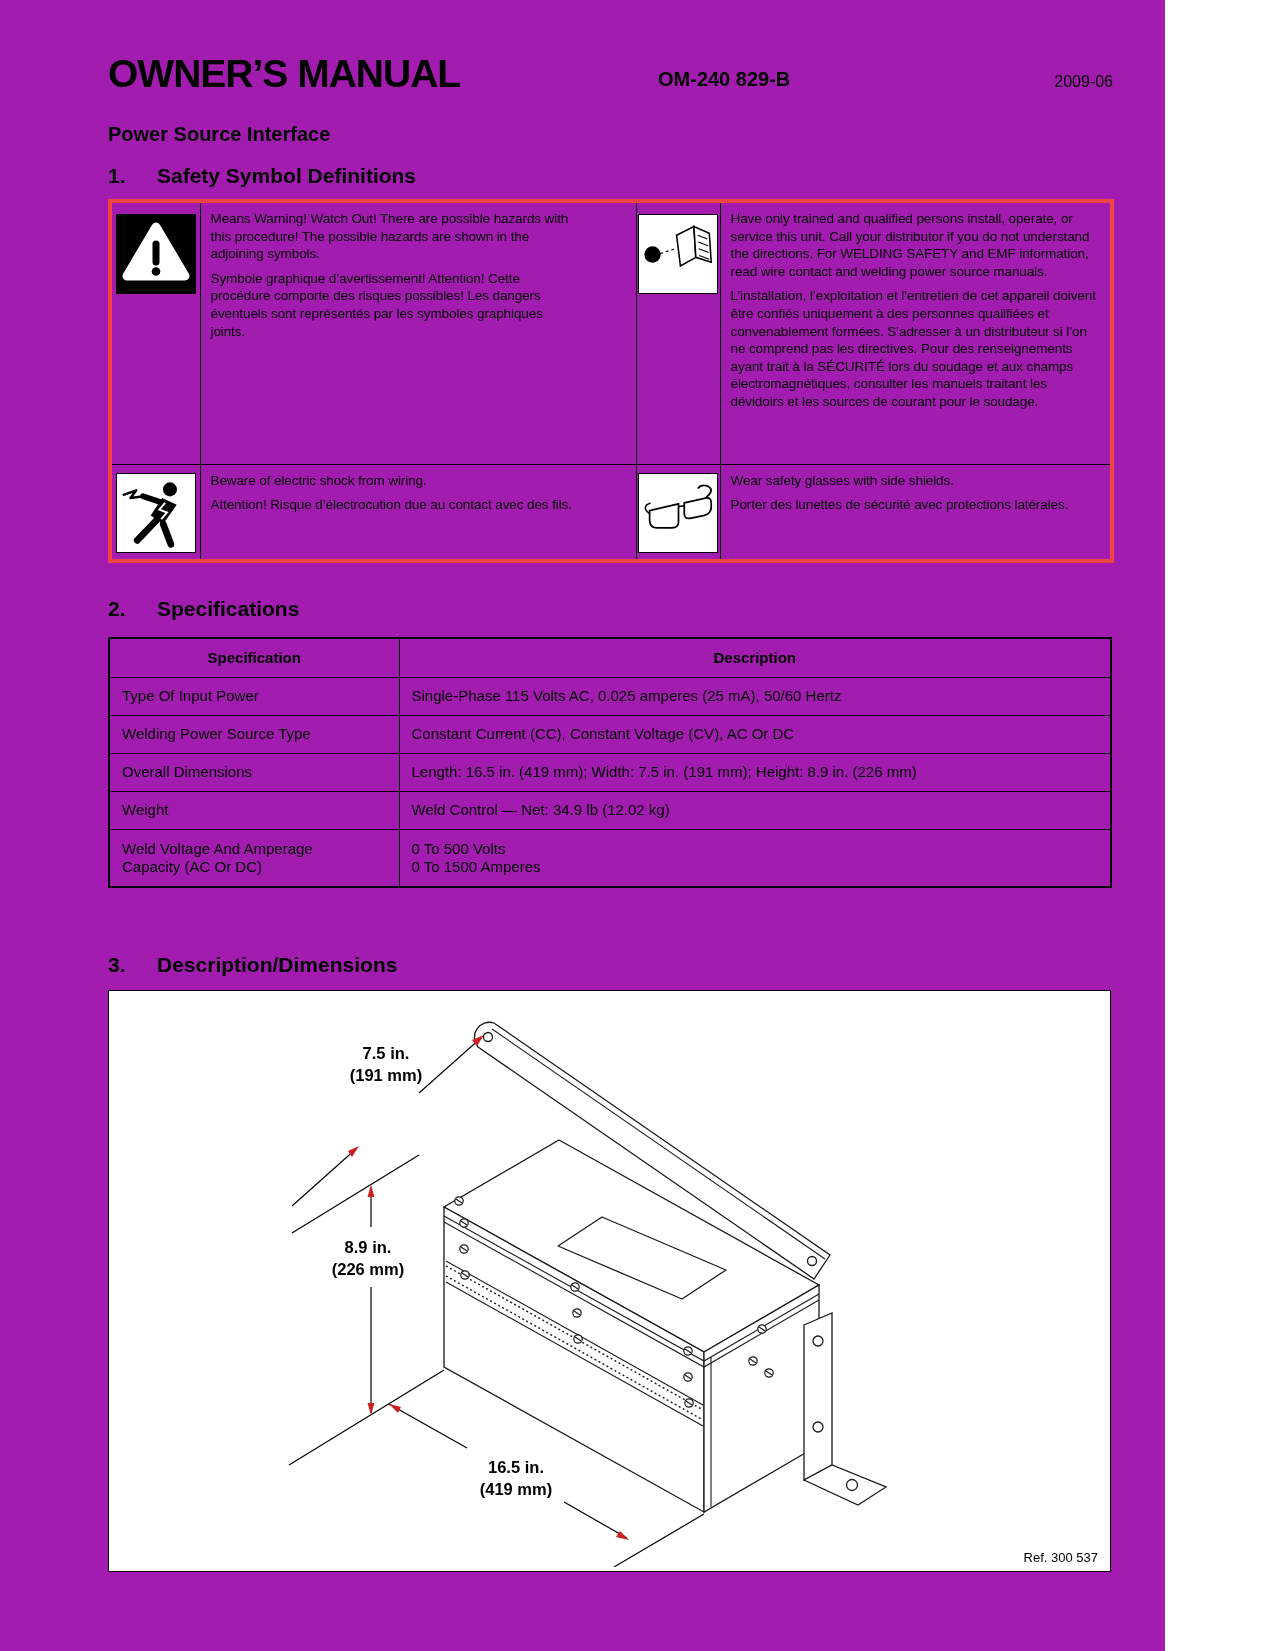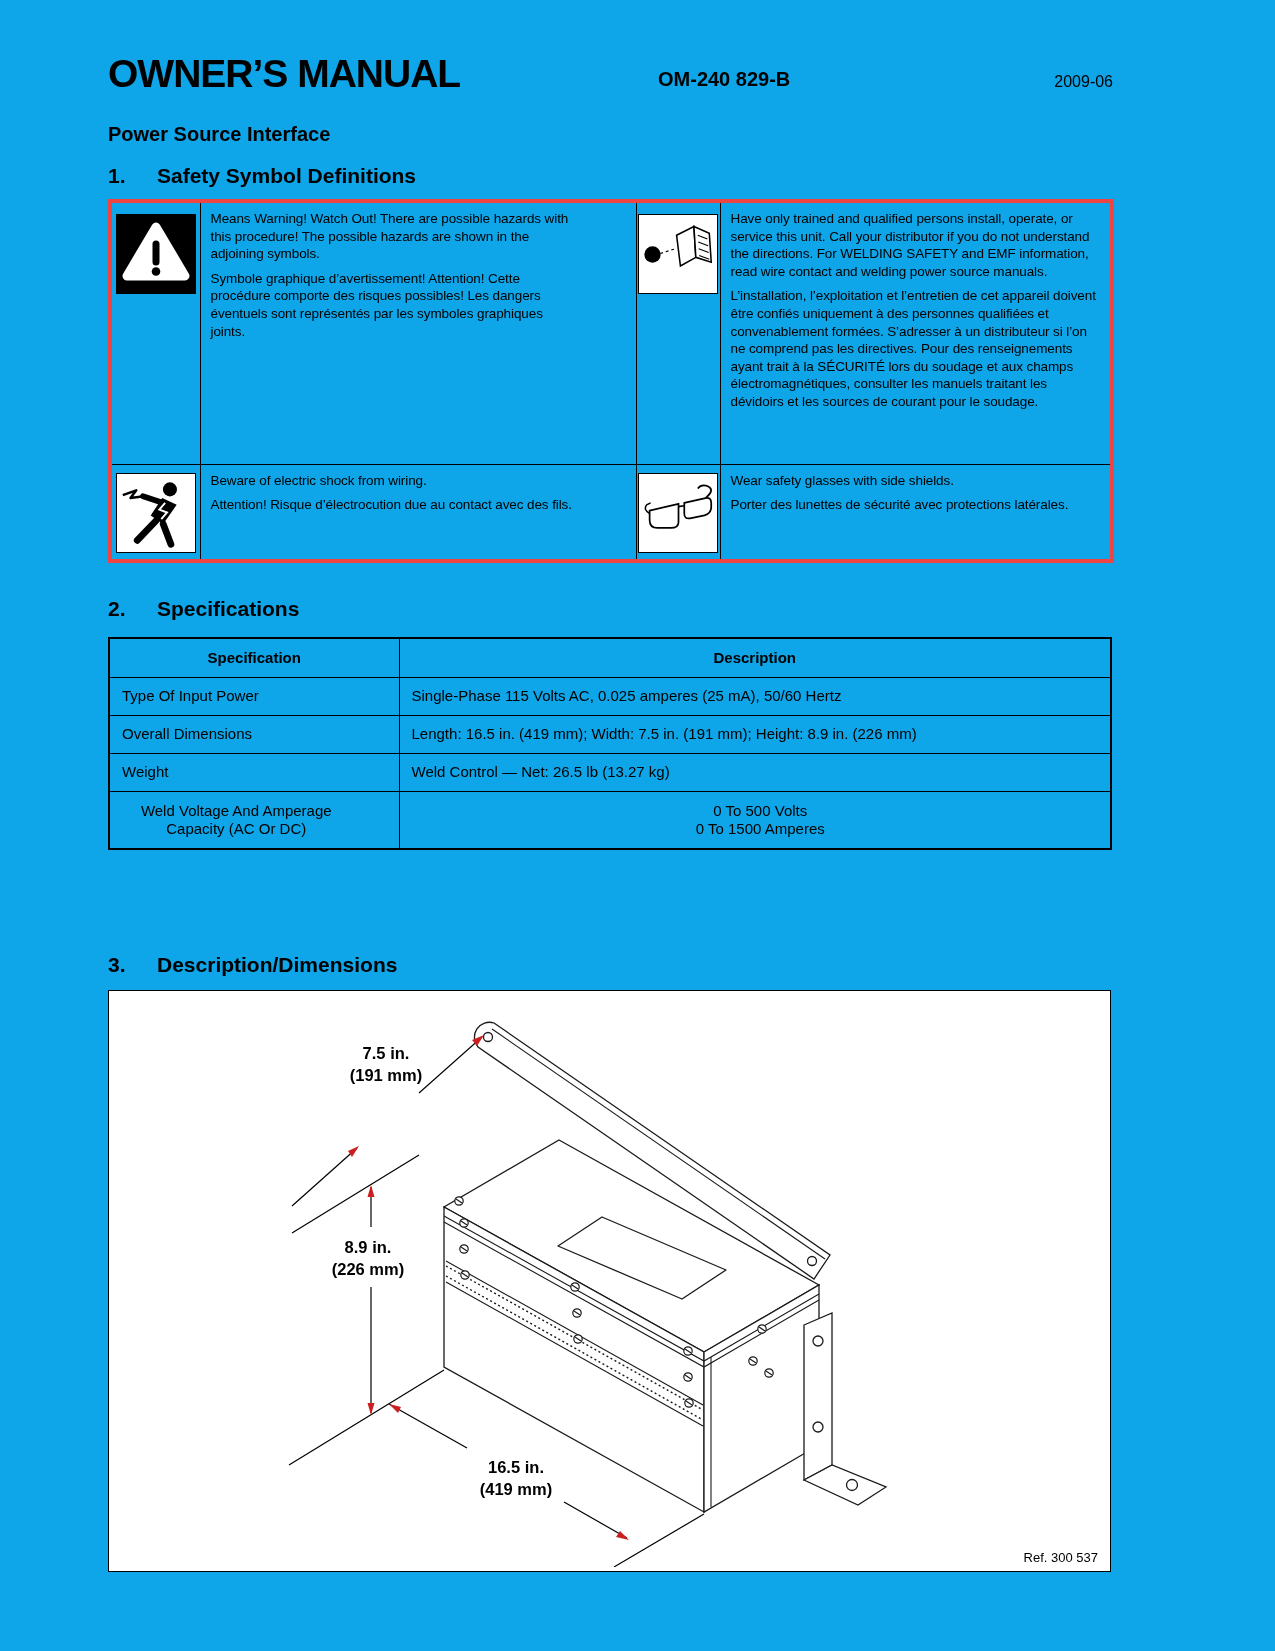--- a/index.html
+++ b/index.html
@@ -1,21 +1,21 @@
 <!DOCTYPE html>
 <html style="--arrow-color: #cc2020; --line-color: #1a1a1a;"><head>
 <meta charset="utf-8">
 <style>
   * { box-sizing: border-box; }
   html,body { margin:0; padding:0; background:#fff; }
   .page {
     position: relative;
-    width: 1275px;
+    width: 1165px;
     height: 1651px;
-    background: #0ea5e9;
+    background: #a21caf;
     font-family: "Liberation Sans", sans-serif;
     color: #000;
     overflow: hidden;
   }
   
   .h-title { position:absolute; left:108px; top:52px; font-size:39px; font-weight:bold; letter-spacing:-1px; white-space:nowrap; }
   .h-doc   { position:absolute; left:648px; top:68px; font-size:20px; font-weight:bold; white-space:nowrap;margin-left:10px; }
   .h-date  { position:absolute; left:1013px; top:73px; width:100px; text-align:right; font-size:16px; }
   .h-sub   { position:absolute; left:108px; top:123px; font-size:20px; font-weight:bold; }
   .sec { position:absolute; left:108px; display:flex; font-size:21px; font-weight:bold; }
@@ -43,21 +43,21 @@
 
   
   table.spec {
     position:absolute; left:108px; top:637px; width:1002px;
     border-collapse:collapse; table-layout:fixed; border:2px solid #000;
     font-size:15px;
   }
   table.spec th, table.spec td { border:1px solid #000; }
   table.spec th { height:39px; font-weight:bold; text-align:center; font-size:15px; }
   table.spec tr.row { height:38px; }
-  table.spec tr.row-tall { height:58px;text-align:center; }
+  table.spec tr.row-tall { height:58px; }
   table.spec td { vertical-align:middle; padding-left:12px;margin-left:48px; }
   table.spec td.speccol { padding-right:48px; line-height:18px; }
   table.spec td.desccol { line-height:18px; }
 
   
   .diagram {
     position:absolute; left:108px; top:990px; width:1003px; height:582px;
     border:1.5px solid #000; background:#fff;
   }
   .diagram .note {
@@ -180,26 +180,30 @@
     <tbody>
         <tr>
       <th>Specification</th>
       <th>Description</th>
     </tr>
     <tr class="row">
       <td class="speccol">Type Of Input Power</td>
       <td class="desccol">Single-Phase 115 Volts AC, 0.025 amperes (25 mA), 50/60 Hertz</td>
     </tr>
     <tr class="row">
+      <td class="speccol">Welding Power Source Type</td>
+      <td class="desccol">Constant Current (CC), Constant Voltage (CV), AC Or DC</td>
+    </tr>
+    <tr class="row">
       <td class="speccol">Overall Dimensions</td>
       <td class="desccol">Length: 16.5 in. (419 mm); Width: 7.5 in. (191 mm); Height: 8.9 in. (226 mm)</td>
     </tr>
     <tr class="row">
       <td class="speccol">Weight</td>
-      <td class="desccol">Weld Control — Net: 26.5 lb (13.27 kg)</td>
+      <td class="desccol">Weld Control — Net: 34.9 lb (12.02 kg)</td>
     </tr>
     <tr class="row-tall">
       <td class="speccol">Weld Voltage And Amperage Capacity (AC Or DC)</td>
       <td class="desccol">
         <div>0 To 500 Volts</div>
         <div>0 To 1500 Amperes</div>
       </td>
     </tr>
   </tbody>
     </table>

